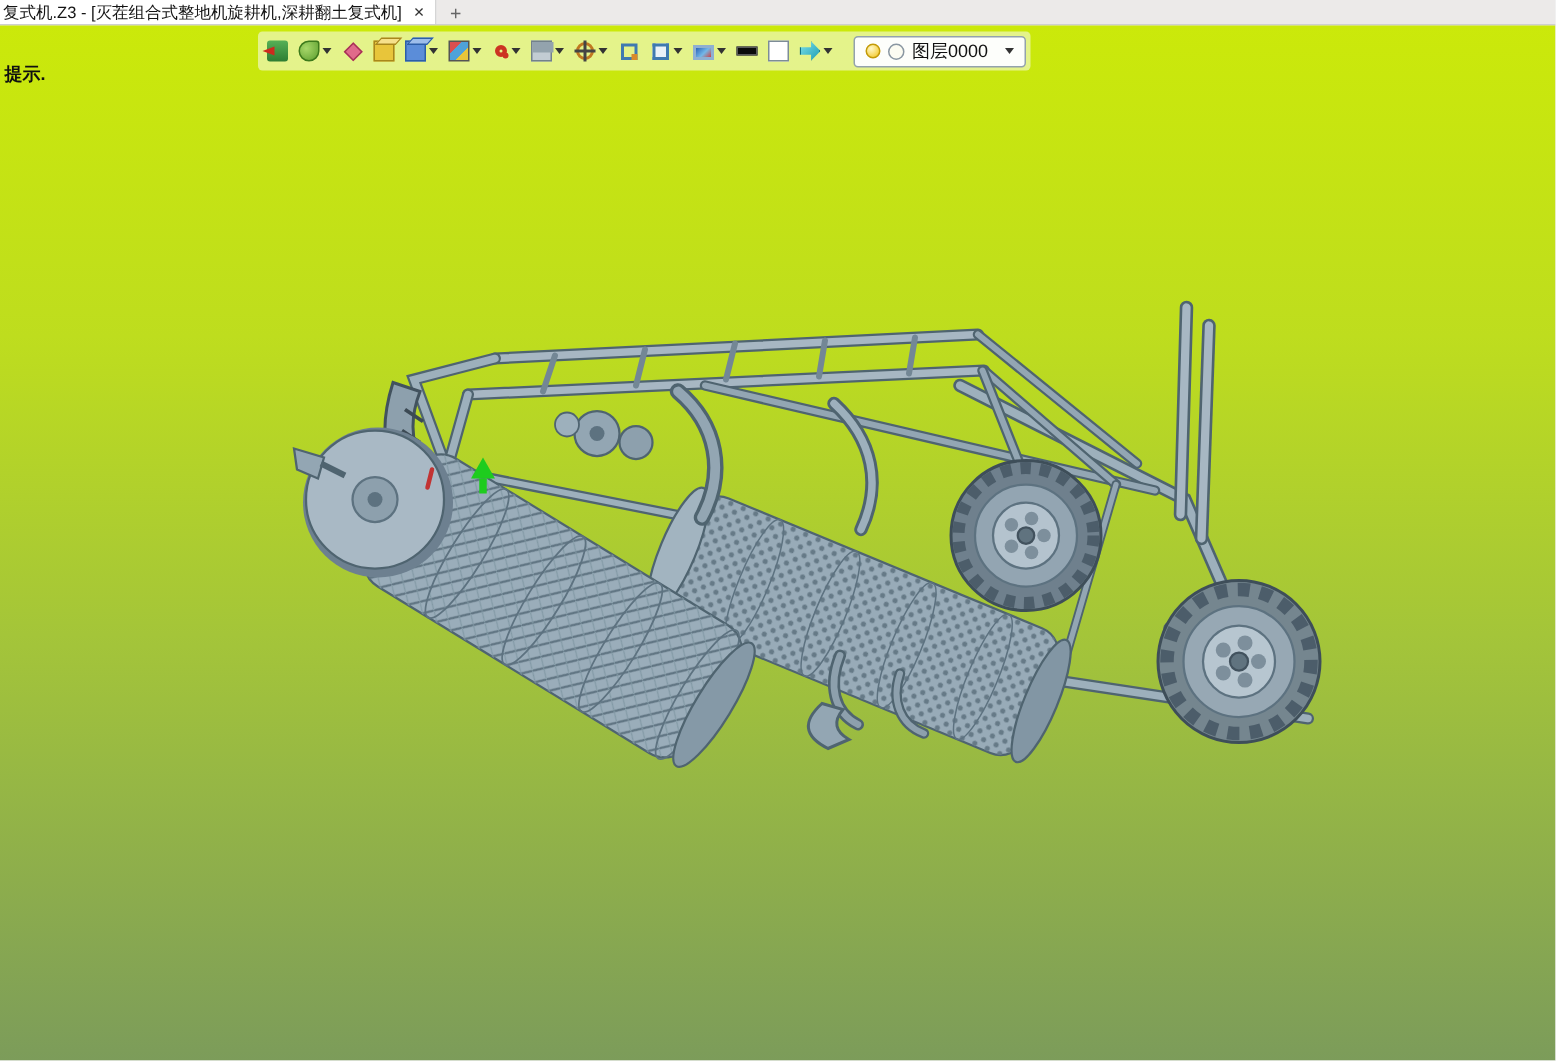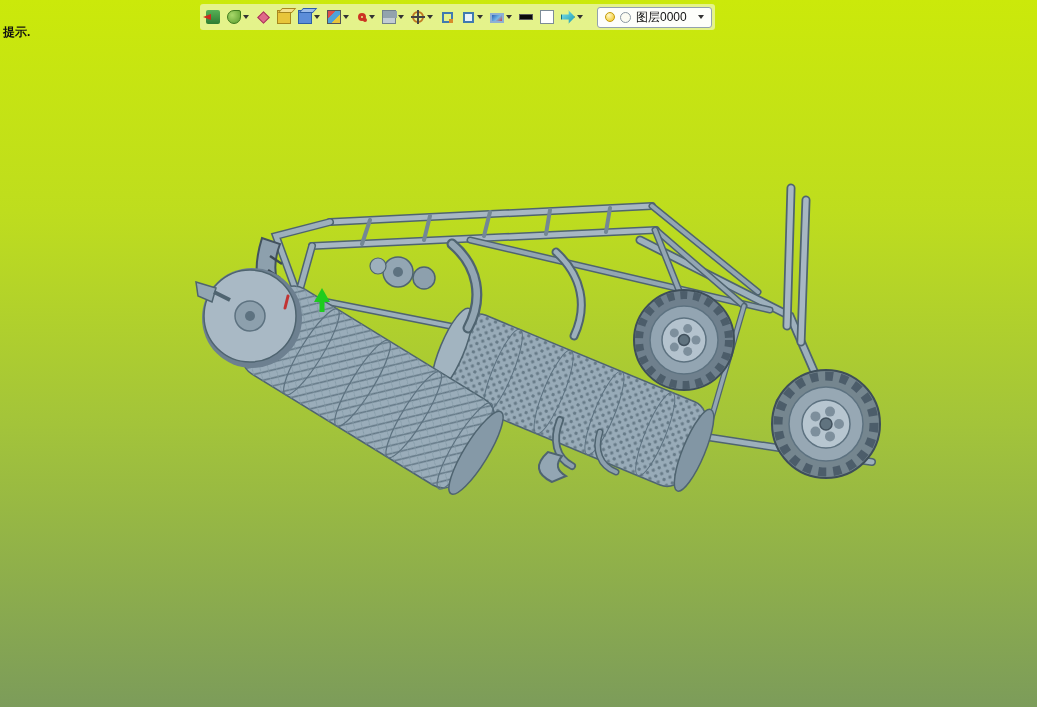--- a/index.html
+++ b/index.html
@@ -17,21 +17,21 @@
   .tab-close { color:#333; font-size:12px; line-height:1; cursor:pointer; }
   .newtab { width:26px; display:flex; align-items:center; justify-content:center;
     color:#666; font-size:13px; cursor:pointer; }
 
   
   .viewport { position:relative; flex:1 1 auto; overflow:hidden;
     background:linear-gradient(180deg, var(--bg-top,#cbe90a) 0%, #bedd1e 30%, #a3c43a 60%, var(--bg-bottom,#7c9c5a) 100%); }
   .hint { position:absolute; left:3px; top:24px; font-size:12px; color:#101010;font-weight:bold; }
 
   
-  .toolbar { position:absolute; left:200px; top:4px; height:26px;
+  .toolbar { position:absolute; left:172px; top:4px; height:26px;
     display:flex; align-items:center; gap:1px;
     background:rgba(250,252,244,0.55); border-radius:3px; padding:0 3px; }
   .tbtn { display:flex; align-items:center; gap:2px; padding:2px 3px;
     border-radius:2px; cursor:pointer; }
   .caret { width:0; height:0; border-left:3px solid transparent;
     border-right:3px solid transparent; border-top:4px solid #333; }
 
   .glyph { width:14px; height:14px; display:inline-block; position:relative; }
   .g-exit { background:linear-gradient(#56b056,#2e7d32); border-radius:2px; }
   .g-exit::after { content:""; position:absolute; left:-3px; top:4px;
@@ -78,20 +78,27 @@
     background:#fcfcf2; border:1px solid #8a97a2; }
   .layer-combo .caret { margin-left:6px; }
 
   svg.model { position:absolute; left:0; top:0; }
 </style>
 </head>
 <body>
 
 <div class="app">
 
+  <div class="tabbar">
+    <div class="tab">
+      <span class="tab-title">复式机.Z3 - [灭茬组合式整地机旋耕机,深耕翻土复式机]</span>
+      <span class="tab-close">×</span>
+    </div>
+    <div class="newtab">+</div>
+  </div>
 
   <div class="viewport" style="--bg-top: #cbe90a; --bg-bottom: #7c9c5a;">
 
     <svg class="model" width="1037" height="690" viewBox="0 0 1037 690">
       <defs>
         <pattern id="mesh" width="11" height="11" patternUnits="userSpaceOnUse">
           <path d="M0,11 L11,0" stroke="#5d7280" stroke-width="1.5" fill="none"></path>
           <path d="M0,0 L11,11" stroke="#8097a3" stroke-width="0.8" fill="none"></path>
         </pattern>
         <pattern id="knobs" width="9" height="9" patternUnits="userSpaceOnUse">

